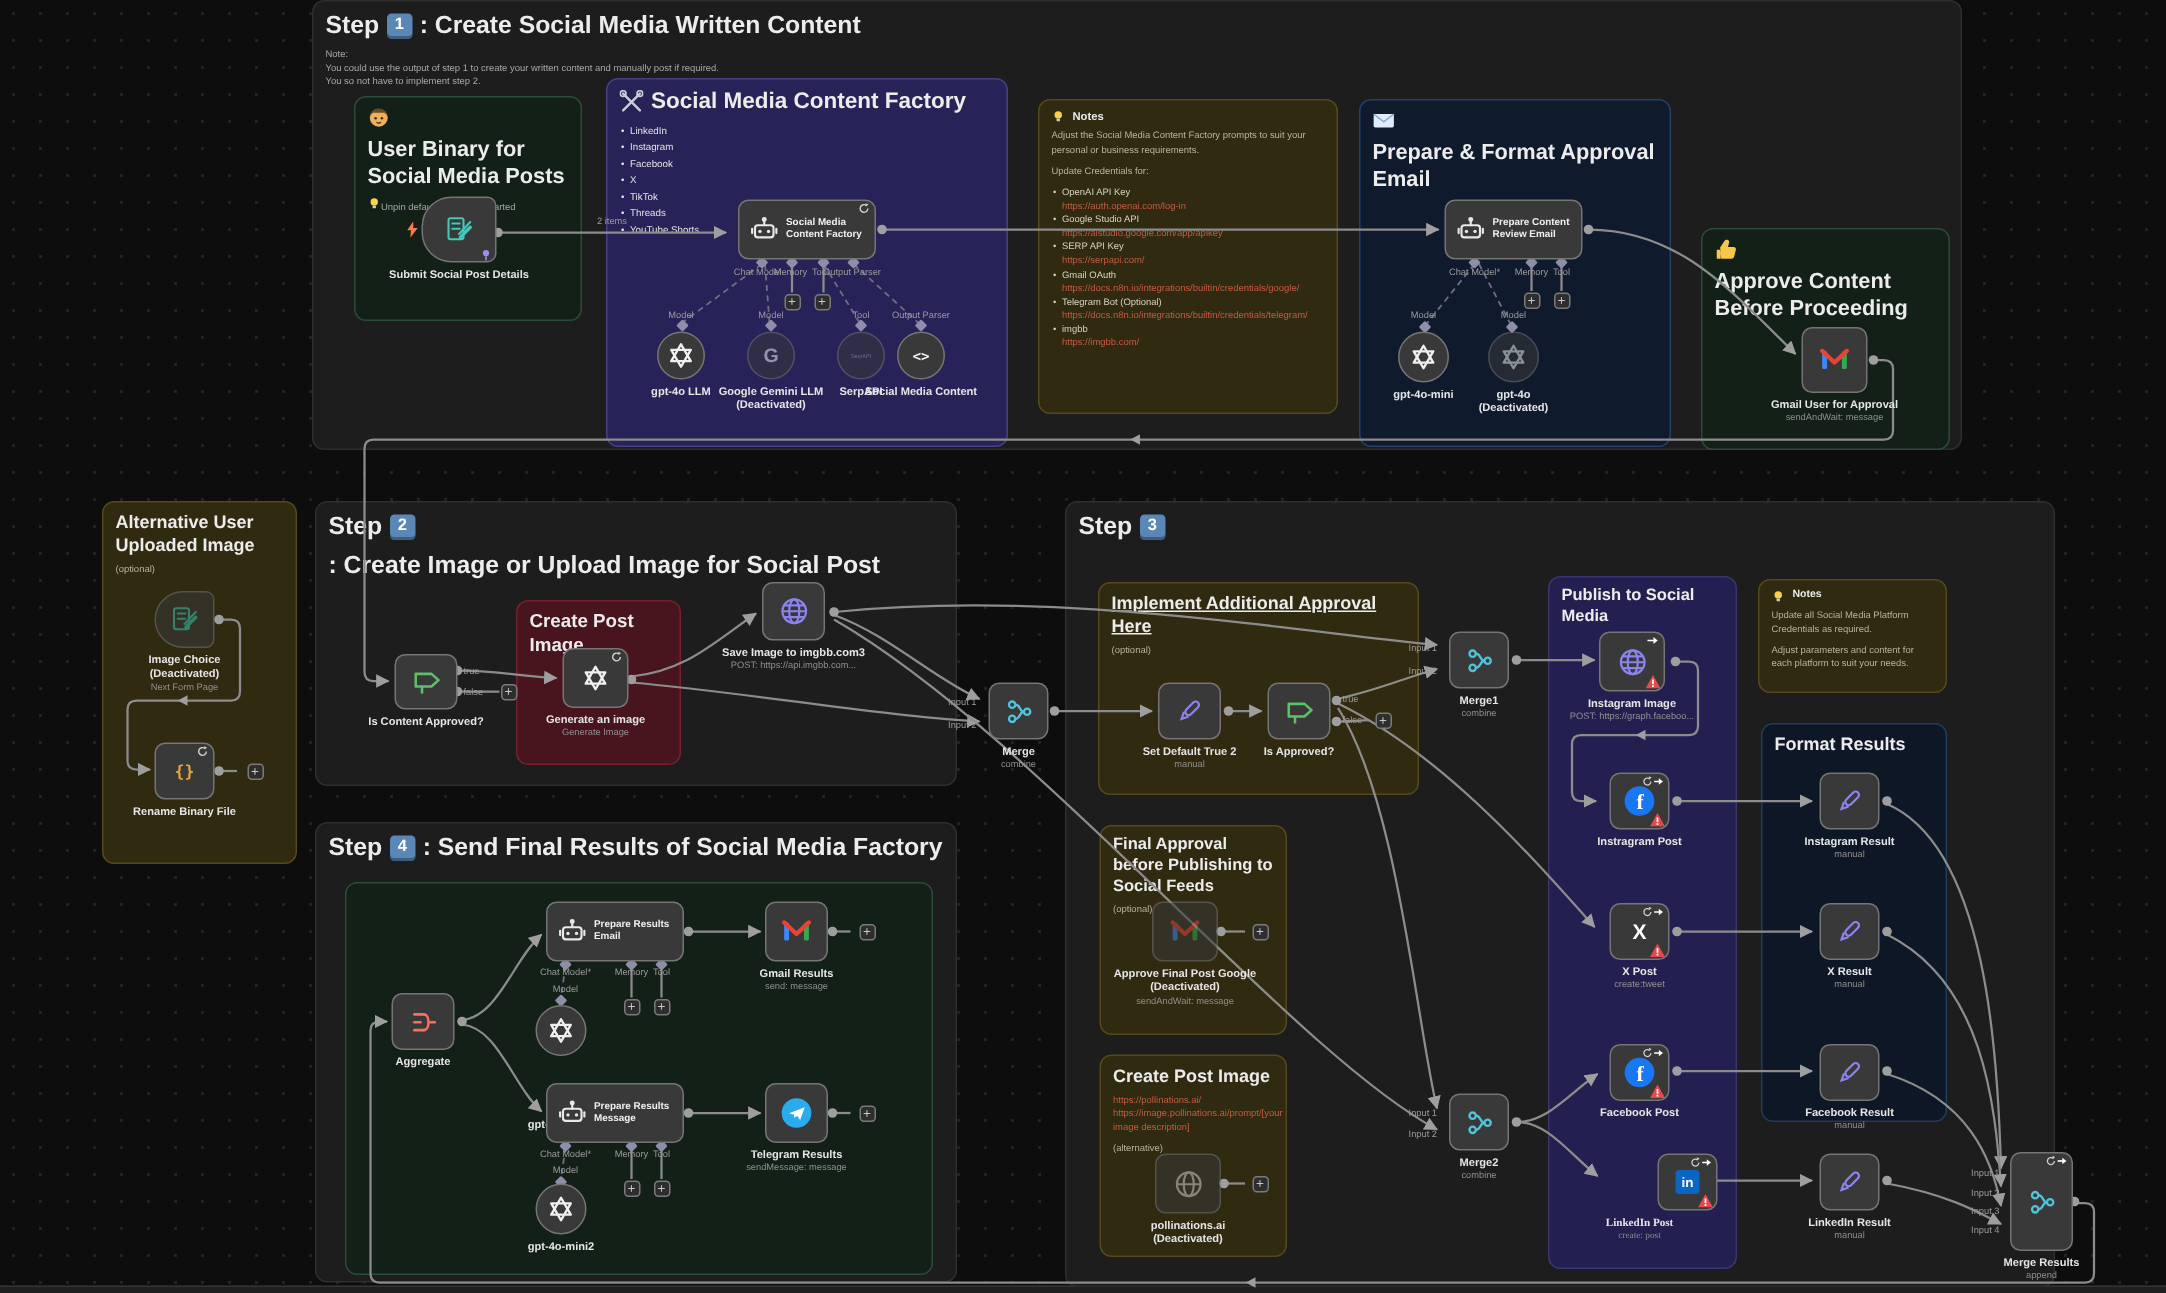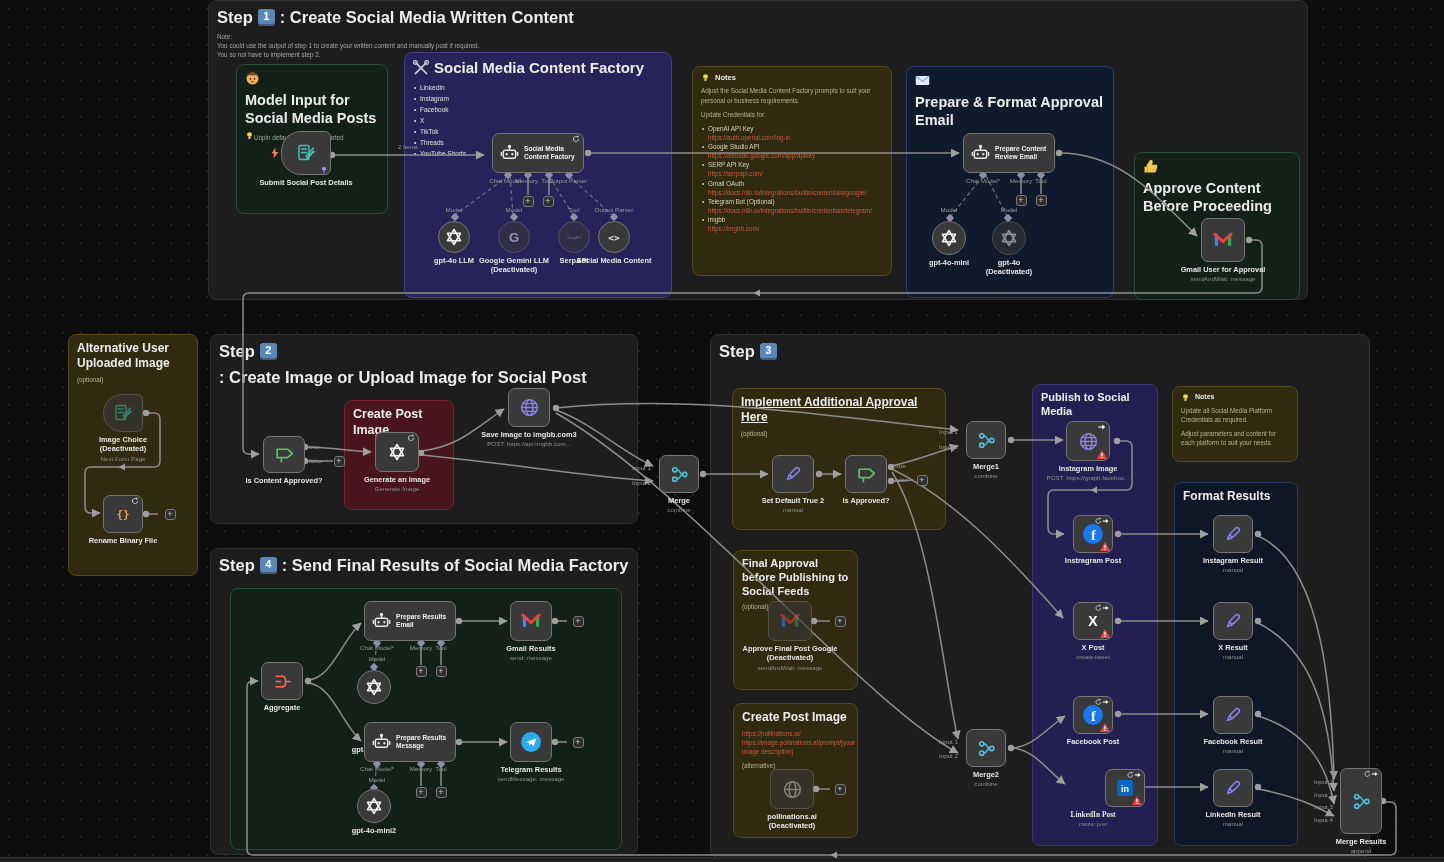--- a/index.html
+++ b/index.html
@@ -98,21 +98,21 @@
       <div class="g-title" style="font-size: 14.5px;">
         <span class="gicon">
           <svg viewBox="-10 -10 20 20" width="15" height="15">
             <circle r="8" fill="#f0b05a"></circle>
             <path d="M-7.8,-2 A8,8 0 0 1 7.8,-2 L5,-4.5 H-5 Z" fill="#6b4b1e"></path>
             <circle cx="-2.8" cy="0.5" r="1.1" fill="#3a2a12"></circle>
             <circle cx="2.8" cy="0.5" r="1.1" fill="#3a2a12"></circle>
             <path d="M-2,4 Q0,5.5 2,4" stroke="#3a2a12" stroke-width="1" fill="none"></path>
           </svg>
         </span>
-        <span>Model Input for Social Media Posts</span>
+        <span>User Binary for Social Media Posts</span>
       </div>
       <div class="g-body">
         <div class="ln gray bulb"><span class="gicon">
             <svg viewBox="-10 -10 20 20" width="9" height="9">
               <circle cy="-2" r="5.5" fill="#f5d547"></circle>
               <rect x="-2.5" y="3.5" width="5" height="4" rx="1" fill="#c9c9c9"></rect>
             </svg>
           </span><span>Unpin default data to get started</span></div>
       </div>
     </div>
@@ -244,21 +244,21 @@
           </svg>
         </span>
         <span>Notes</span>
       </div>
       <div class="g-body">
         <div class="ln"><span>Update all Social Media Platform Credentials as required.</span></div>
         <div class="ln blank"><span></span></div>
         <div class="ln"><span>Adjust parameters and content for each platform to suit your needs.</span></div>
       </div>
     </div>
-    <div class="group g-navy2" style="left: 1174px; top: 482px; width: 124px; height: 364px; z-index: 0;">
+    <div class="group g-navy2" style="left: 1174px; top: 482px; width: 124px; height: 266px; z-index: 0;">
       <div class="g-title" style="font-size: 12px;">
         <span>Format Results</span>
       </div>
     </div>
     <svg id="wires" width="1444" height="862" viewBox="0 0 1444 862">
       <defs>
         <marker id="arw" markerWidth="7" markerHeight="7" refX="5.5" refY="3" orient="auto">
           <path d="M0,0 L6,3 L0,6 Z" fill="#9e9e9e"></path>
         </marker>
       </defs>

